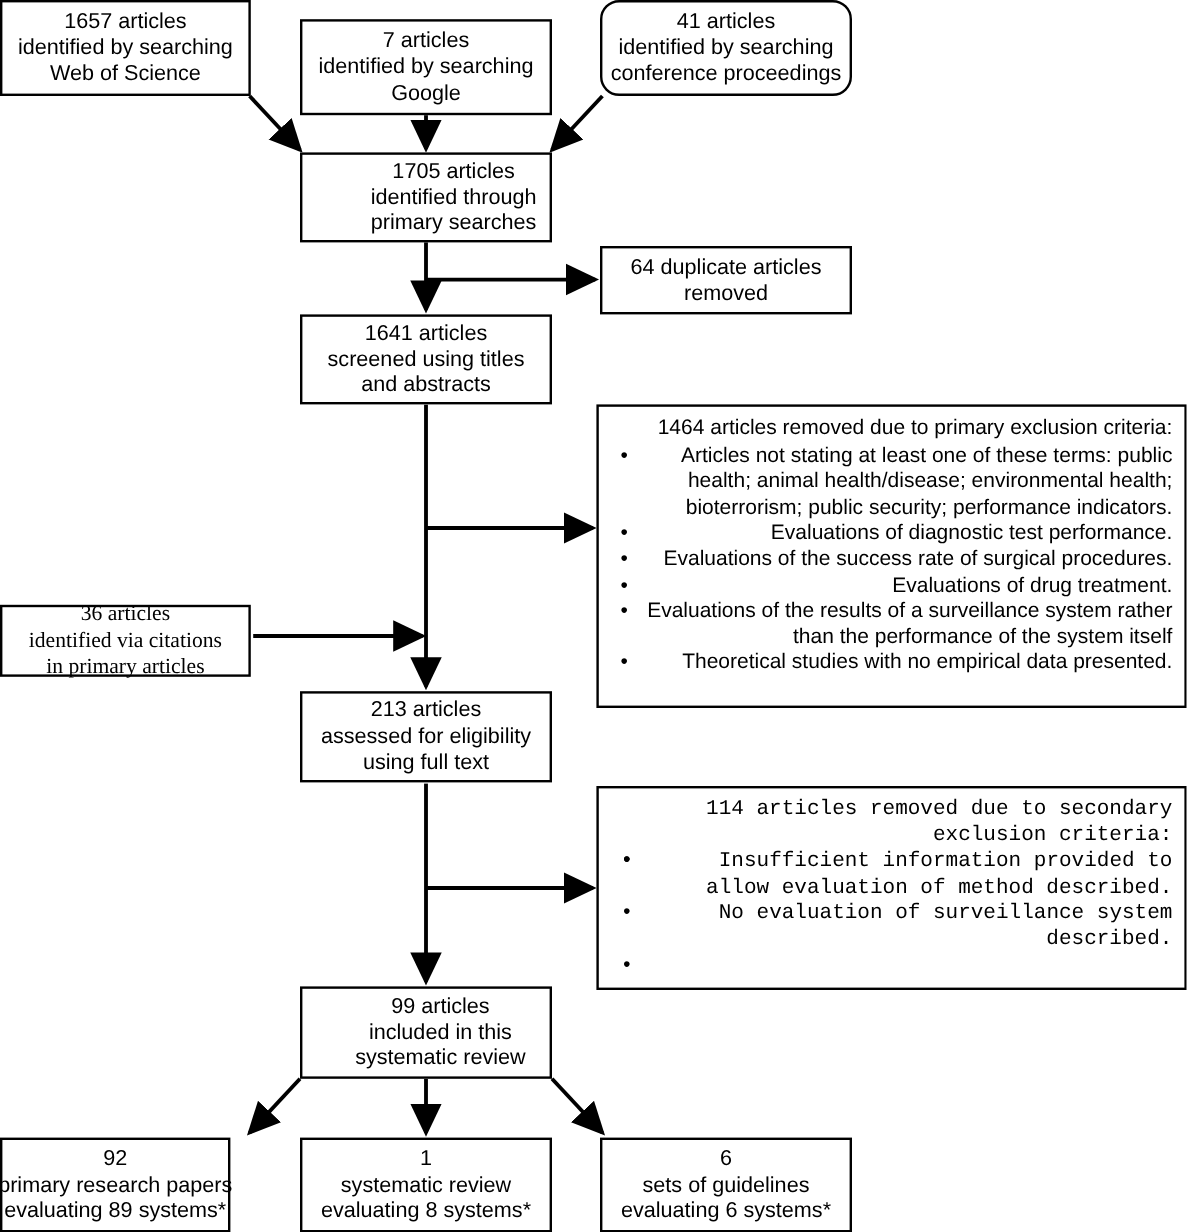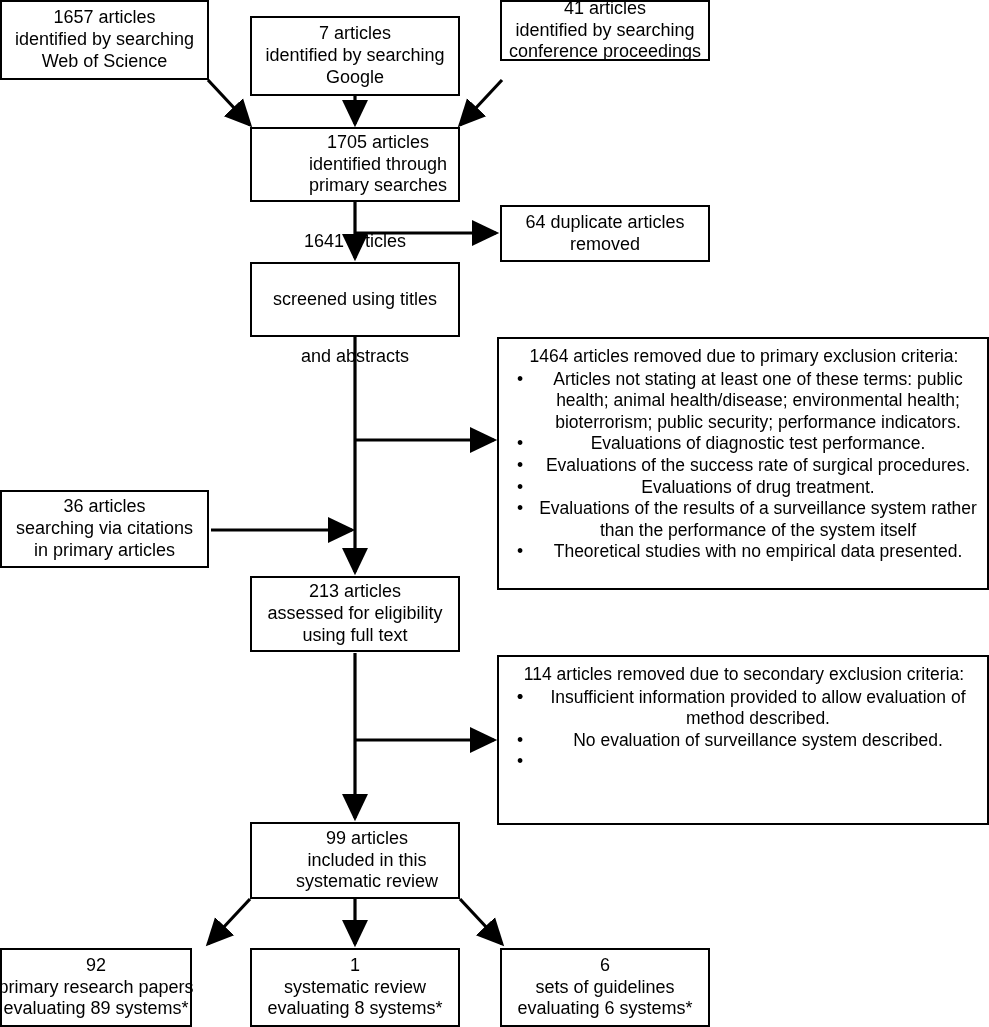--- a/index.html
+++ b/index.html
@@ -33,21 +33,21 @@
     font-size: 18px;
   }
   .node-center .line {
     display: block;
     white-space: nowrap;
   }
   .panel {
     padding: 7px 10px 8px 12px;
     font-size: 17.5px;
     line-height: 1.235;
-    text-align: center;
+    text-align: right;
   }
   .panel .head {
     display: block;
     margin: 0 0 1px 0;
   }
   .panel ul {
     list-style: none;
     margin: 0;
     padding: 0;
   }
@@ -103,68 +103,68 @@
     <span class="line">identified by searching</span>
     <span class="line">Web of Science</span>
   </div>
 
   <div class="node node-center" style="left:250px; top:16px; width:210px; height:80px;">
     <span class="line">7 articles</span>
     <span class="line">identified by searching</span>
     <span class="line">Google</span>
   </div>
 
-  <div class="node node-center" style="left:500px; top:0px; width:210px; height:61px;">
+  <div class="node node-center" style="left:500px; top:0px; width:210px; height:80px;border-radius:16px;">
     <span class="line">41 articles</span>
     <span class="line">identified by searching</span>
     <span class="line">conference proceedings</span>
   </div>
 
   <div class="node node-center" style="left:250px; top:127px; width:210px; height:75px;padding-left:46px;">
     <span class="line">1705 articles</span>
     <span class="line">identified through</span>
     <span class="line">primary searches</span>
   </div>
 
   <div class="node node-center" style="left:500px; top:205px; width:210px; height:57px;">
     <span class="line">64 duplicate articles</span>
     <span class="line">removed</span>
   </div>
 
-  <div class="node node-center" style="left:250px; top:262px; width:210px; height:75px;gap:36px;">
+  <div class="node node-center" style="left:250px; top:262px; width:210px; height:75px;">
     <span class="line">1641 articles</span>
     <span class="line">screened using titles</span>
     <span class="line">and abstracts</span>
   </div>
 
   <div class="node panel" style="left:497px; top:337px; width:492px; height:253px;">
     <span class="head">1464 articles removed due to primary exclusion criteria:</span>
     <ul>
       <li><span class="bullet">•</span><span>Articles not stating at least one of these terms: public health; animal health/disease; environmental health; bioterrorism; public security; performance indicators.</span></li>
       <li><span class="bullet">•</span><span>Evaluations of diagnostic test performance.</span></li>
       <li><span class="bullet">•</span><span>Evaluations of the success rate of surgical procedures.</span></li>
       <li><span class="bullet">•</span><span>Evaluations of drug treatment.</span></li>
       <li><span class="bullet">•</span><span>Evaluations of the results of a surveillance system rather than the performance of the system itself</span></li>
       <li><span class="bullet">•</span><span>Theoretical studies with no empirical data presented.</span></li>
     </ul>
   </div>
 
-  <div class="node node-center" style="left:0px; top:490px; width:209px; height:78px;">
+  <div class="node node-center" style="left:0px; top:504px; width:209px; height:60px;font-family:Liberation Serif, serif;">
     <span class="line">36 articles</span>
-    <span class="line">searching via citations</span>
+    <span class="line">identified via citations</span>
     <span class="line">in primary articles</span>
   </div>
 
   <div class="node node-center" style="left:250px; top:576px; width:210px; height:76px;text-align:center;">
     <span class="line">213 articles</span>
     <span class="line">assessed for eligibility</span>
     <span class="line">using full text</span>
   </div>
 
-  <div class="node panel" style="left:497px; top:655px; width:492px; height:170px;">
+  <div class="node panel" style="left:497px; top:655px; width:492px; height:170px;font-family:Liberation Mono, monospace;">
     <span class="head">114 articles removed due to secondary exclusion criteria:</span>
     <ul>
       <li><span class="bullet">•</span></li>
       <li><span class="bullet">•</span><span>Insufficient information provided to allow evaluation of method described.</span></li>
       <li><span class="bullet">•</span><span>No evaluation of surveillance system described.</span></li>
       <li><span class="bullet">•</span></li>
     </ul>
   </div>
 
   <div class="node node-center" style="left:250px; top:822px; width:210px; height:77px;padding-left:24px;">

